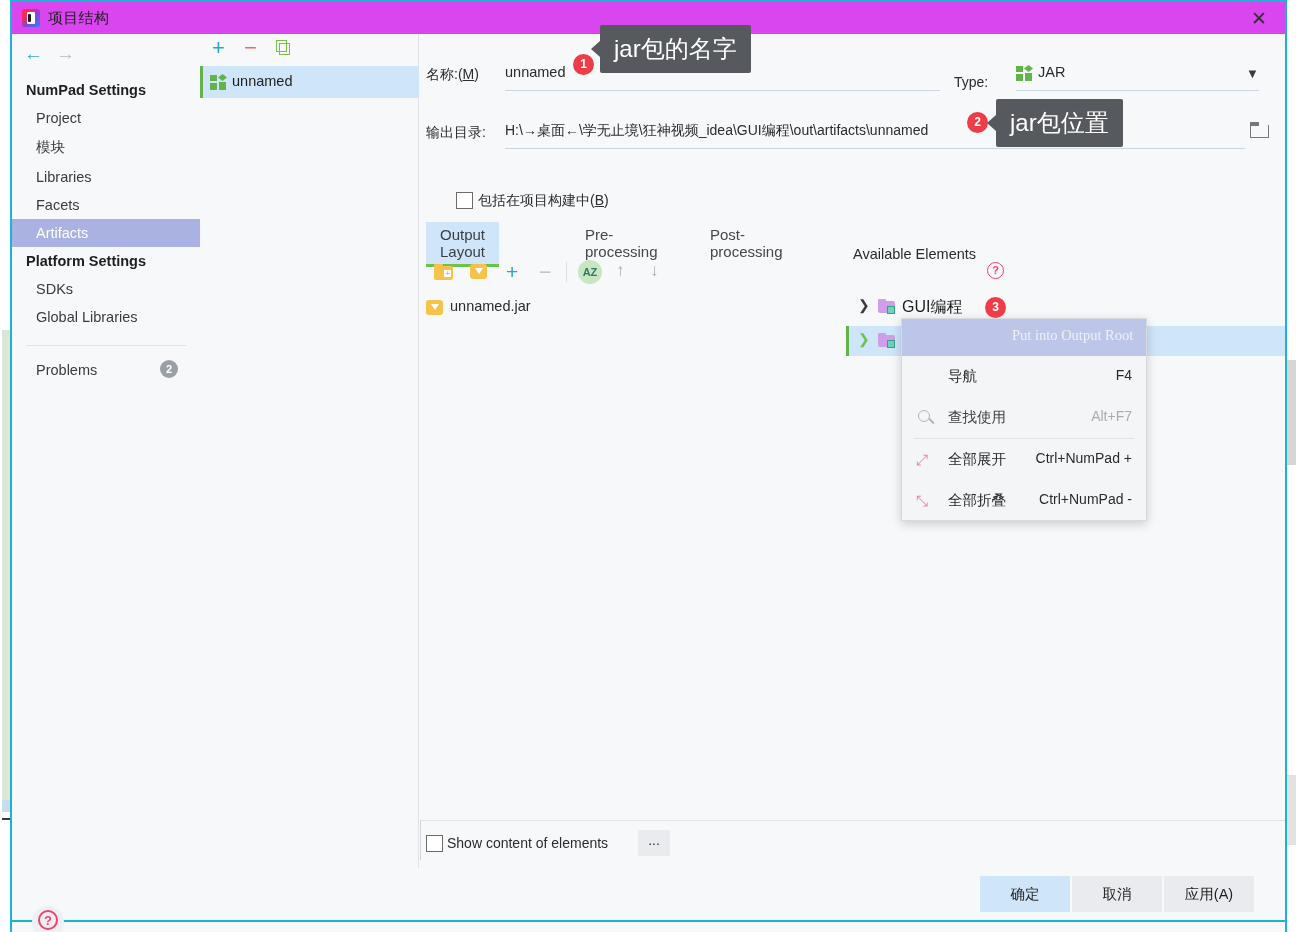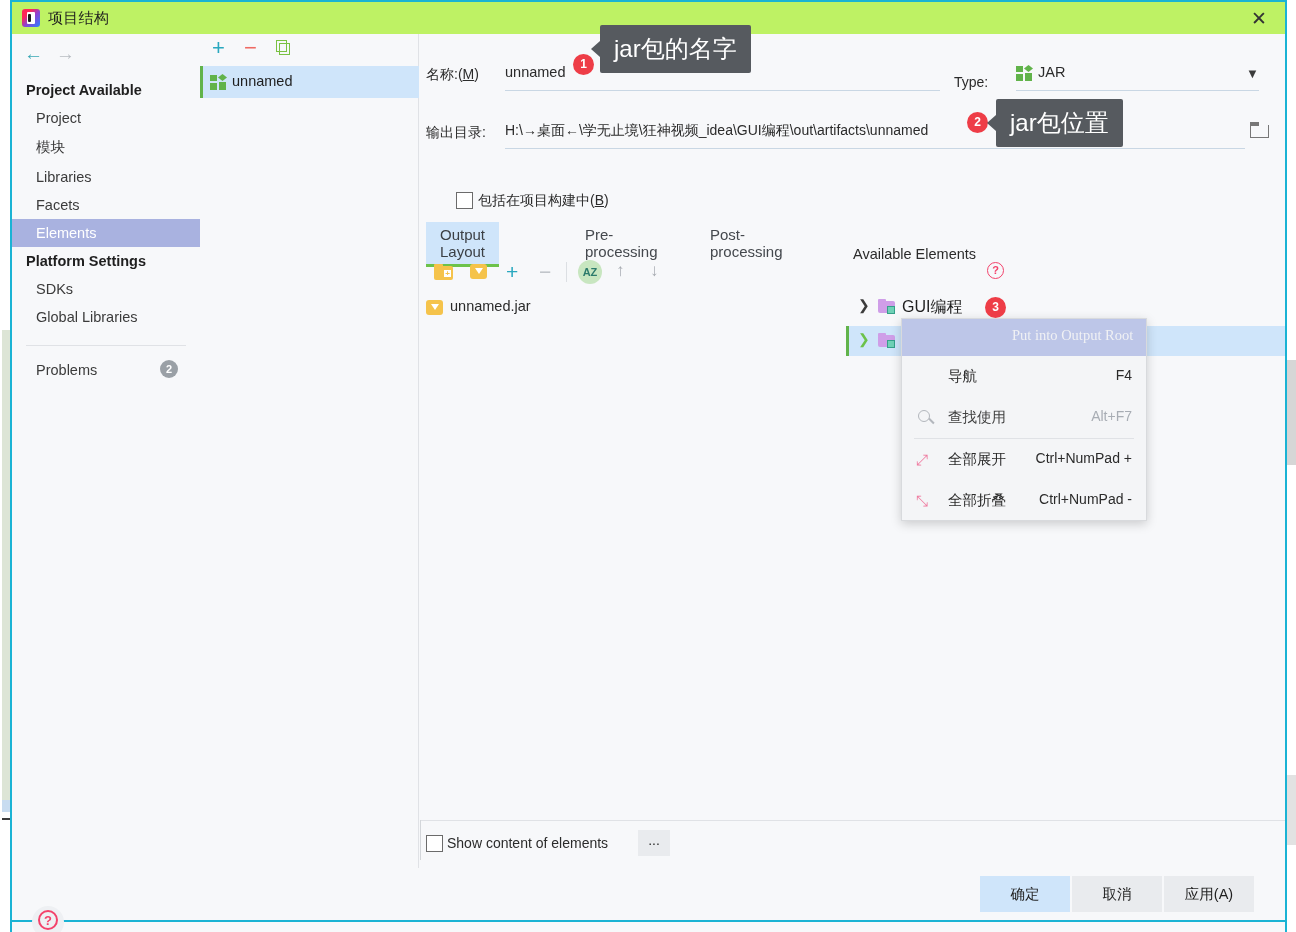--- a/index.html
+++ b/index.html
@@ -26,21 +26,21 @@
   .outer-bg-r   { position:absolute; left:1287px;top:0;   width:9px;  height:932px; background:#ffffff; }
   .green-strip  { position:absolute; left:2px;   top:330px; width:8px; height:480px; background:#dde5d6; }
   .grey-strip-a { position:absolute; left:1287px;top:360px; width:9px; height:105px; background:#d6d6d6;}
   .grey-strip-b { position:absolute; left:1287px;top:775px; width:9px; height:70px;  background:#e2e2e2;}
   .tiny-dash    { position:absolute; left:2px;   top:818px; width:8px; height:2px; background:#3b3b3b;}
   .tiny-blue    { position:absolute; left:2px;   top:800px; width:8px; height:12px; background:#c8dcf0;}
 
   
   .titlebar {
     position:absolute; left:12px; top:2px; width:1273px; height:32px;
-    background:#bef264;
+    background:#d946ef;
   }
   .title-icon {
     position:absolute; left:10px; top:7px; width:18px; height:18px;
     border-radius:3px;
     background:linear-gradient(135deg,#fe2857 0%, #fe2857 28%, #8a42d4 55%, #2a82ff 100%);
   }
   .title-icon::after{
     content:""; position:absolute; left:5px; top:3px; width:8px; height:12px;
     background:#ffffff; border-radius:1px;
   }
@@ -302,26 +302,26 @@
     <div class="close-btn">✕</div>
   </div>
 
   <div class="sidebar">
     <div class="nav-arrows">
       <div class="nav-back">←</div>
       <div class="nav-fwd">→</div>
     </div>
 
     <div style="position:absolute; left:0; top:42px; width:188px;">
-      <div class="sb-group">Project Available</div>
+      <div class="sb-group">NumPad Settings</div>
       <div class="sb-item">Project</div>
       <div class="sb-item">模块</div>
       <div class="sb-item">Libraries</div>
       <div class="sb-item">Facets</div>
-      <div class="sb-item selected">Elements</div>
+      <div class="sb-item selected">Artifacts</div>
 
       <div class="sb-group">Platform Settings</div>
       <div class="sb-item">SDKs</div>
       <div class="sb-item">Global Libraries</div>
 
       <div class="sb-divider"></div>
 
       <div class="sb-problems">
         <span>Problems</span>
         <span class="prob-badge">2</span>

